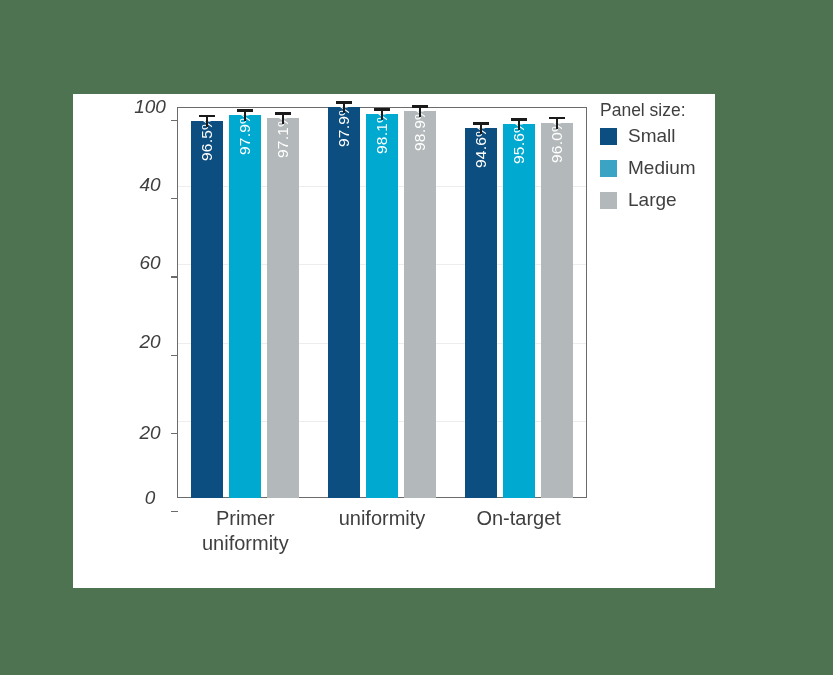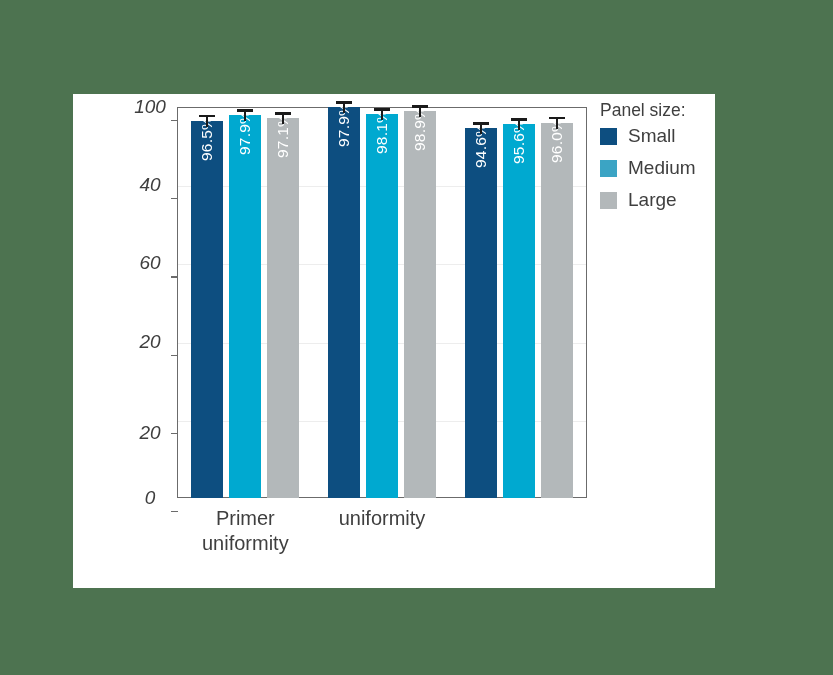--- a/index.html
+++ b/index.html
@@ -297,20 +297,21 @@
 
     <div id="xcats">
         <div class="xcat" style="left: 92.3333px;">
           <span>Primer</span>
           <span>uniformity</span>
         </div>
         <div class="xcat" style="left: 229px;">
           <span>uniformity</span>
         </div>
         <div class="xcat" style="left: 365.667px;">
+          <span>On-target</span>
         </div>
       </div>
 
     <div id="legend">
       <div id="legend-title">Panel size:</div>
       <div id="legend-items">
           <div class="legend-row">
             <div class="legend-swatch" style="background: rgb(13, 78, 128);"></div>
             <div class="legend-label">Small</div>
           </div>

